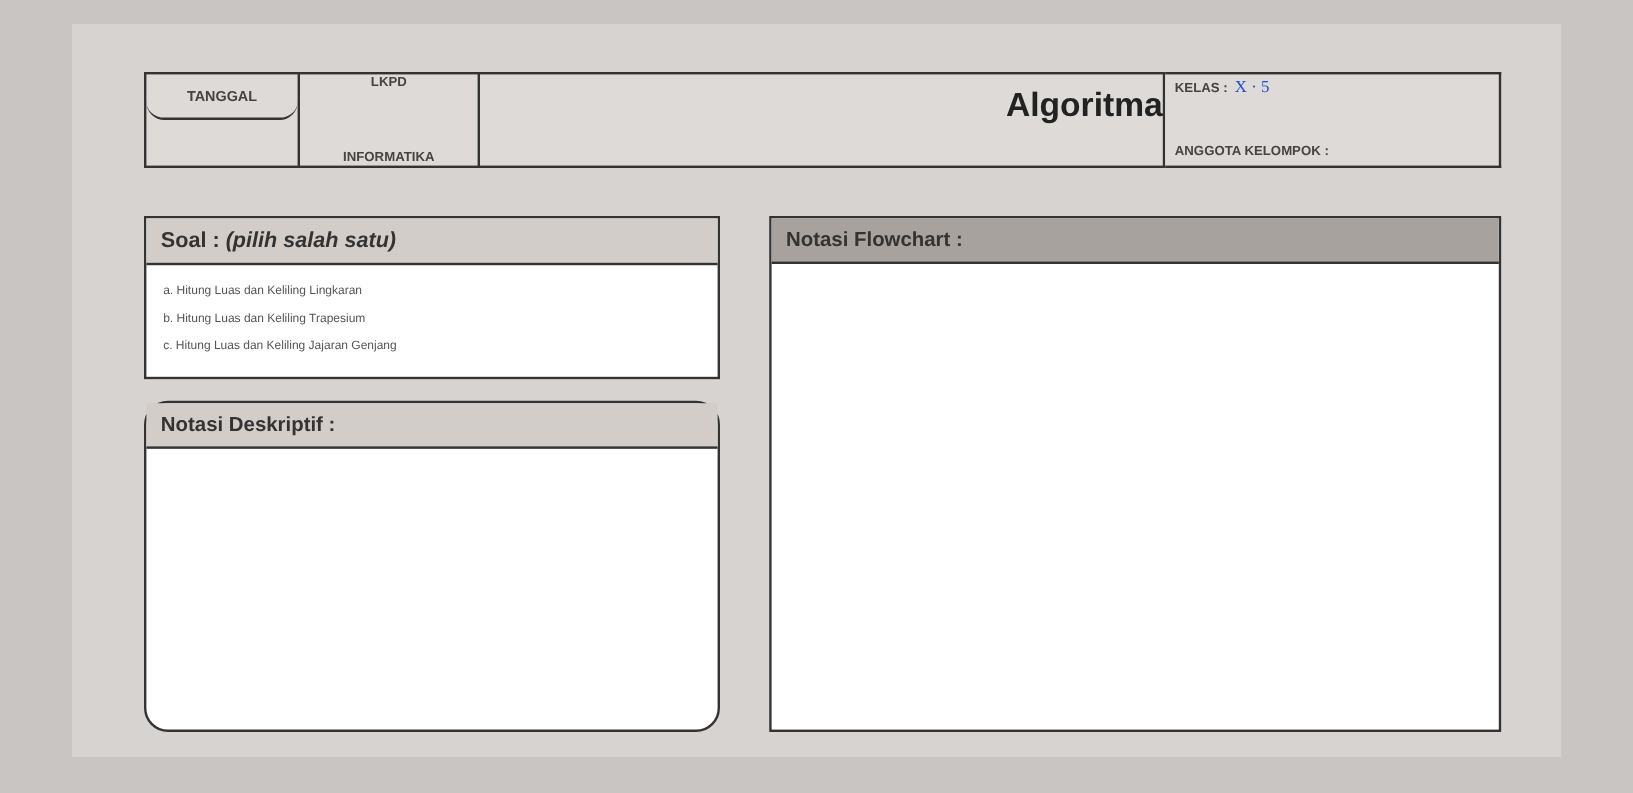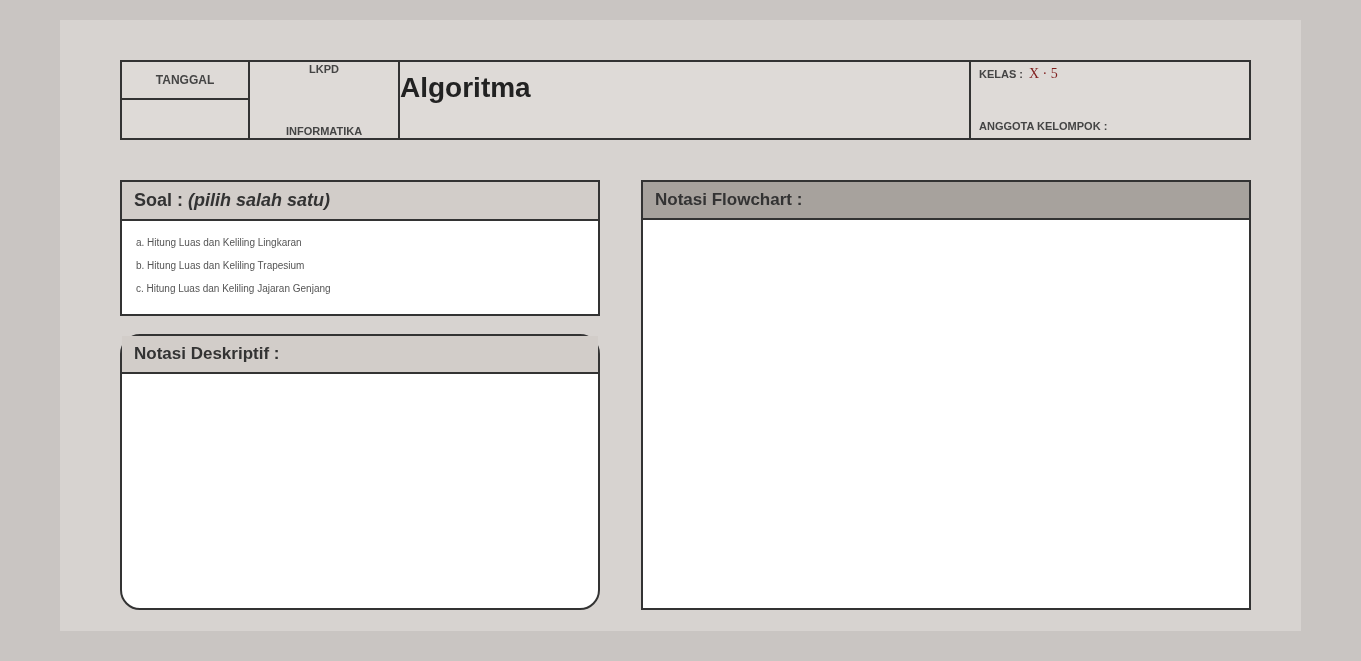--- a/index.html
+++ b/index.html
@@ -37,62 +37,63 @@
   }
   .tanggal-top {
     height: 38px;
     border-bottom: 2px solid #333;
     display: flex;
     align-items: center;
     justify-content: center;
     font-size: 12px;
     font-weight: bold;
     color: #444;
+    border-radius: 15px;
   }
   .tanggal-bottom { flex: 1; }
   .lkpd-box {
     width: 150px;
     border-left: none;
     display: flex;
     flex-direction: column;
     align-items: center;
     justify-content: space-between;
     font-size: 11px;
     font-weight: bold;
     color: #444;
     line-height: 1.3;
     text-align: center;
   }
   .title-box {
     flex: 1;
     border-left: none;
     display: flex;
     align-items: flex-start;
-    justify-content: flex-start;
+    justify-content: flex-end;
     padding-top: 10px;
     font-size: 28px;
     font-weight: bold;
     color: #222;
   }
   .kelas-box {
     width: 280px;
     border-left: none;
     display: flex;
     flex-direction: column;
     padding: 4px 8px;
     font-size: 11px;
     font-weight: bold;
     color: #444;
     gap: 38px;
   }
   .kelas-line { display: flex; align-items: center; gap: 6px; }
   .handwrite {
     font-family: "Comic Sans MS", cursive;
     font-size: 14px;
-    color: #7f1d1d;
+    color: #1d4ed8;
     font-weight: normal;
   }
   .body-row {
     display: flex;
     gap: 25px;
     margin-top: 40px;
     height: 430px;
   }
   .left-col {
     width: 480px;

